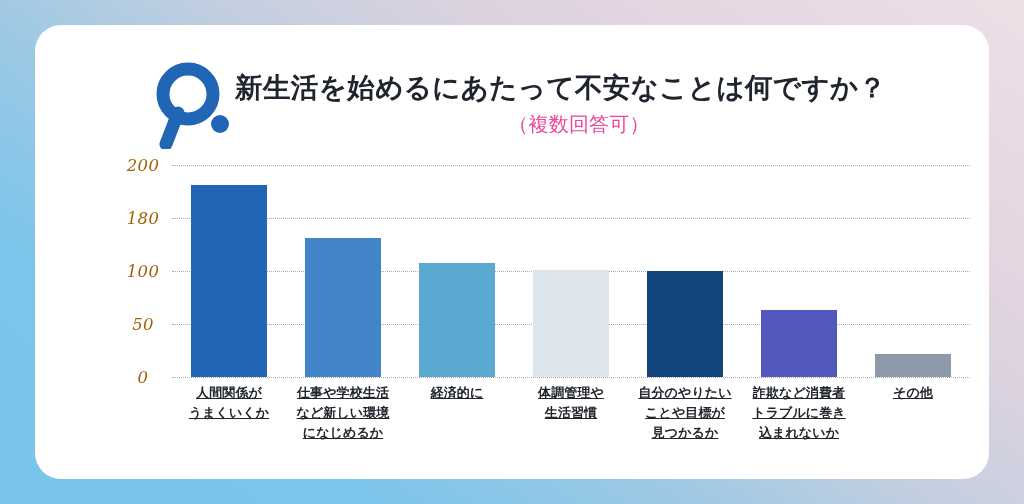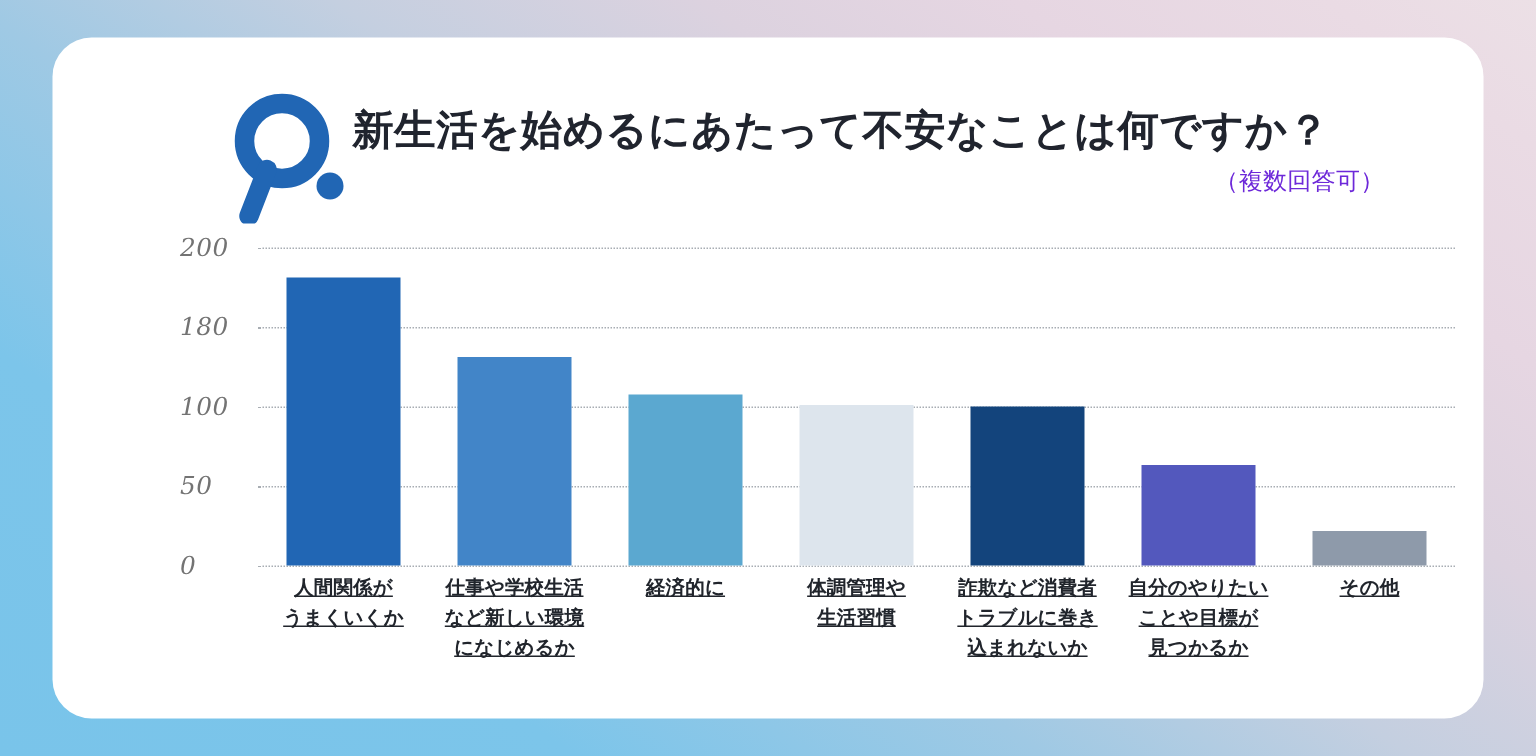--- a/index.html
+++ b/index.html
@@ -70,49 +70,49 @@
     font-size: 27.5px;
     font-weight: 700;
     color: #20242e;
     letter-spacing: 0.4px;
     line-height: 1.2;
     white-space: nowrap;
   }
 
   #chart-subtitle {
     margin-top: 7px;
-    text-align: right;
+    text-align: center;
     padding-right: 2px;
     font-family: "DejaVu Sans", "Liberation Sans", sans-serif;
-    font-size: 16px;
+    font-size: 20px;
     font-weight: 400;
-    color: #6d28d9;
+    color: #ec4899;
     letter-spacing: 0.2px;
   }
 
   
   #plot-area {
     position: absolute;
     left: 75px;
     top: 140px;
     width: 860px;
     height: 300px;
   }
 
   
   .ytick {
     position: absolute;
     right: 0;
     width: 46px;
-    text-align: left;
+    text-align: center;
     transform: translateY(-50%);
     font-family: "DejaVu Serif", "Liberation Serif", serif;
     font-style: italic;
     font-size: 16.5px;
-    color: #737373;
+    color: #a16207;
     letter-spacing: 0.3px;
   }
   #y-axis {
     position: absolute;
     left: 0;
     top: 0;
     width: 56px;
     height: 212px;
   }
 
@@ -250,29 +250,29 @@
             <span class="ln">になじめるか</span>
           </div>
           <div class="xlabel">
             <span class="ln">経済的に</span>
           </div>
           <div class="xlabel">
             <span class="ln">体調管理や</span>
             <span class="ln">生活習慣</span>
           </div>
           <div class="xlabel">
+            <span class="ln">自分のやりたい</span>
+            <span class="ln">ことや目標が</span>
+            <span class="ln">見つかるか</span>
+          </div>
+          <div class="xlabel">
             <span class="ln">詐欺など消費者</span>
             <span class="ln">トラブルに巻き</span>
             <span class="ln">込まれないか</span>
           </div>
           <div class="xlabel">
-            <span class="ln">自分のやりたい</span>
-            <span class="ln">ことや目標が</span>
-            <span class="ln">見つかるか</span>
-          </div>
-          <div class="xlabel">
             <span class="ln">その他</span>
           </div>
         </div>
     </div>
 
   </div>
 </div>
 
 </body></html>

